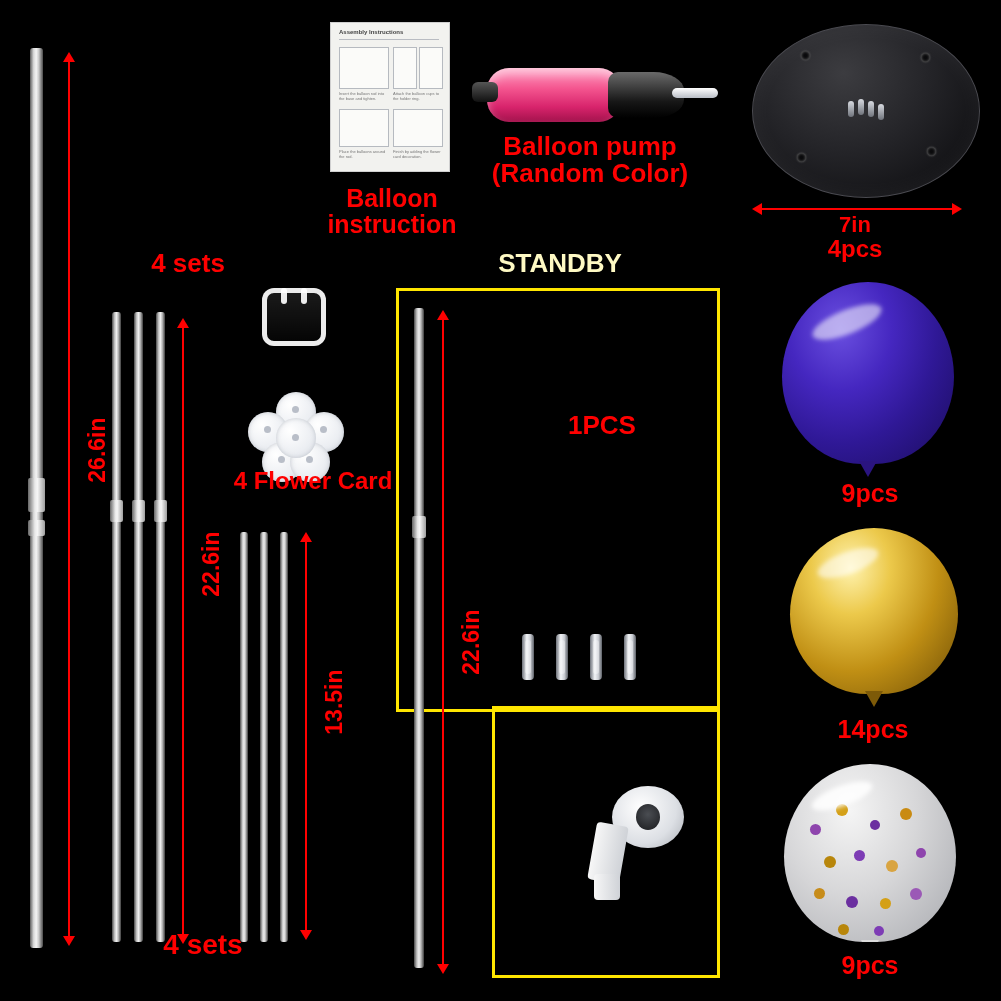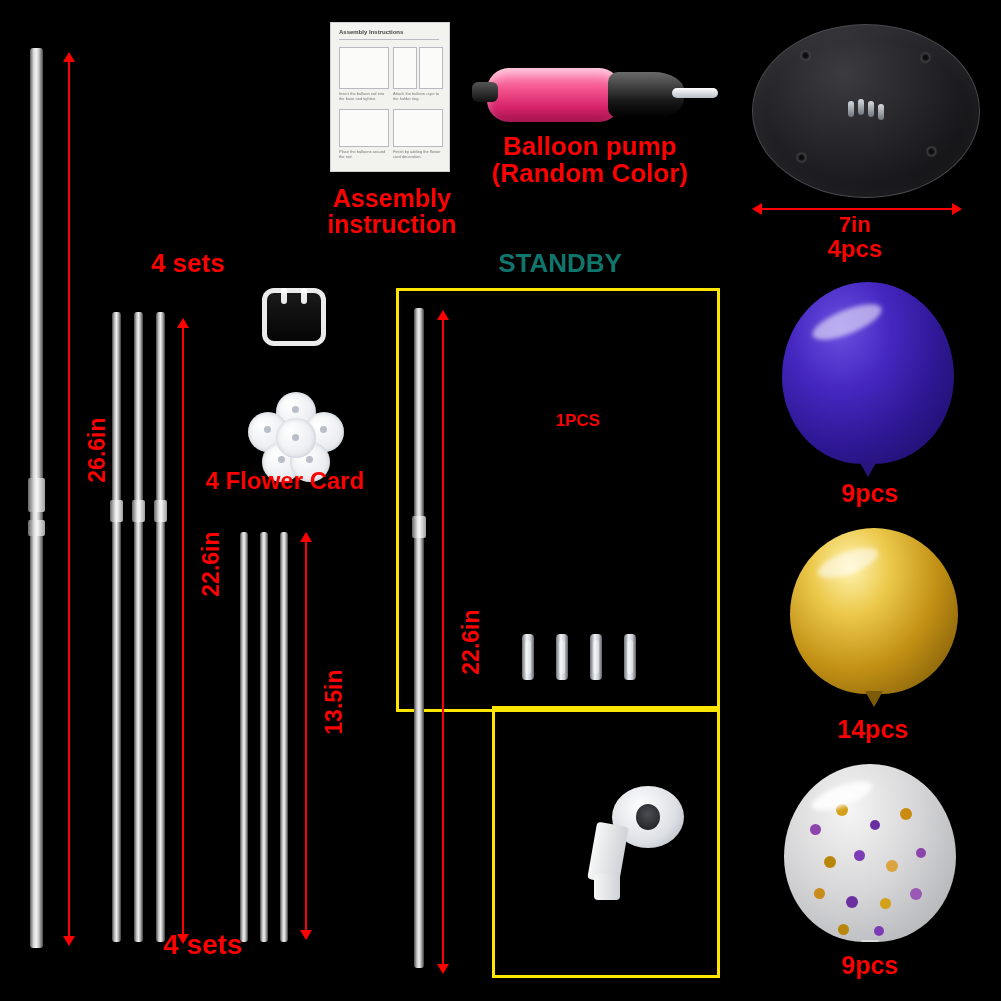--- a/index.html
+++ b/index.html
@@ -1,20 +1,20 @@
 <!DOCTYPE html>
 <html><head>
 <meta charset="utf-8">
 <style>
   html,body{margin:0;padding:0;background:#000;}
   body{width:1001px;height:1001px;overflow:hidden;font-family:"Liberation Sans",sans-serif;}
   #stage{position:relative;width:1001px;height:1001px;background:#000;}
 
   .lbl{position:absolute;color:#ff0000;font-weight:700;line-height:1.05;text-align:center;white-space:pre-line;}
-  .lbl.yellow{color:#0f766e;}
+  .lbl.yellow{color:#fef9c3;}
 
   
   .rod{position:absolute;border-radius:3px;
        background:linear-gradient(90deg,#5d5d5d 0%,#d8d8d8 28%,#f4f4f4 48%,#c9c9c9 68%,#4a4a4a 100%);}
   .rod.thin{background:linear-gradient(90deg,#4a4a4a 0%,#c6c6c6 30%,#eeeeee 50%,#b9b9b9 70%,#3d3d3d 100%);}
   .rodjoint{position:absolute;background:linear-gradient(90deg,#666 0%,#e8e8e8 40%,#f6f6f6 55%,#9f9f9f 100%);border-radius:2px;}
 
   
   .dim{position:absolute;background:#ff0000;}
   .dimv{width:2px;}
@@ -127,21 +127,21 @@
     <div class="tx" style="left:8px;top:68px;width:48px;">Insert the balloon rod into the base and tighten.</div>
     <div class="tx" style="left:62px;top:68px;width:48px;">Attach the balloon cups to the holder ring.</div>
 
     <div class="bx" style="left:8px;top:86px;width:48px;height:36px;"></div>
     <div class="bx" style="left:62px;top:86px;width:48px;height:36px;"></div>
 
     <div class="tx" style="left:8px;top:126px;width:48px;">Place the balloons around the rod.</div>
     <div class="tx" style="left:62px;top:126px;width:48px;">Finish by adding the flower card decoration.</div>
   </div>
 
-  <div class="lbl" style="left:312px;top:185px;width:160px;font-size:25px;">Assembly
+  <div class="lbl" style="left:312px;top:185px;width:160px;font-size:25px;">Balloon
 instruction</div>
 
   <div class="pump-body" style="left:487px;top:68px;width:134px;height:54px;"></div>
   <div class="pump-grip" style="left:608px;top:72px;width:76px;height:46px;
       border-radius:10px 40% 40% 10px;"></div>
   <div class="pump-nozzle" style="left:672px;top:88px;width:46px;"></div>
   <div class="pump-cap" style="left:472px;top:82px;"></div>
 
   <div class="lbl" style="left:465px;top:133px;width:250px;font-size:26px;">Balloon pump
 (Random Color)</div>
@@ -155,21 +155,21 @@
     <i style="left:14px;top:50px;"></i>
     <i style="left:42px;top:50px;"></i>
     <i style="left:28px;top:26px;"></i>
     <span class="dot" style="left:44px;top:14px;"></span>
     <span class="dot" style="left:16px;top:34px;"></span>
     <span class="dot" style="left:72px;top:34px;"></span>
     <span class="dot" style="left:30px;top:64px;"></span>
     <span class="dot" style="left:58px;top:64px;"></span>
     <span class="dot" style="left:44px;top:42px;"></span>
   </div>
-  <div class="lbl" style="left:180px;top:468px;width:210px;font-size:24px;">4 Flower Card</div>
+  <div class="lbl" style="left:208px;top:468px;width:210px;font-size:24px;">4 Flower Card</div>
 
   <div class="rod thin" style="left:112px;top:312px;width:9px;height:630px;"></div>
   <div class="rod thin" style="left:134px;top:312px;width:9px;height:630px;"></div>
   <div class="rod thin" style="left:156px;top:312px;width:9px;height:630px;"></div>
   <div class="rodjoint" style="left:110px;top:500px;width:13px;height:22px;"></div>
   <div class="rodjoint" style="left:132px;top:500px;width:13px;height:22px;"></div>
   <div class="rodjoint" style="left:154px;top:500px;width:13px;height:22px;"></div>
 
   <div class="dim dimv" style="left:182px;top:328px;height:608px;"></div>
   <div class="cap cap-up" style="left:177px;top:318px;"></div>
@@ -191,21 +191,21 @@
   <div class="yellowbox" style="left:396px;top:288px;width:324px;height:424px;"></div>
 
   <div class="rod thin" style="left:414px;top:308px;width:10px;height:660px;"></div>
   <div class="rodjoint" style="left:412px;top:516px;width:14px;height:22px;"></div>
   <div class="dim dimv" style="left:442px;top:320px;height:646px;"></div>
   <div class="cap cap-up" style="left:437px;top:310px;"></div>
   <div class="cap cap-down" style="left:437px;top:964px;"></div>
   <div class="lbl" style="left:426px;top:630px;font-size:23px;transform:rotate(-90deg);transform-origin:center;width:90px;">22.6in</div>
 
   <div class="fan" style="left:528px;top:318px;"></div>
-  <div class="lbl" style="left:508px;top:412px;width:140px;font-size:17px;">1PCS</div>
+  <div class="lbl" style="left:532px;top:412px;width:140px;font-size:26px;">1PCS</div>
 
   <div class="cup" style="left:466px;top:444px;"></div>
   <div class="cup" style="left:532px;top:444px;"></div>
   <div class="cup" style="left:598px;top:444px;"></div>
   <div class="cup" style="left:466px;top:510px;"></div>
   <div class="cup" style="left:532px;top:510px;"></div>
   <div class="cup" style="left:598px;top:510px;"></div>
 
   <div class="clip" style="left:522px;top:634px;"></div>
   <div class="clip" style="left:556px;top:634px;"></div>

